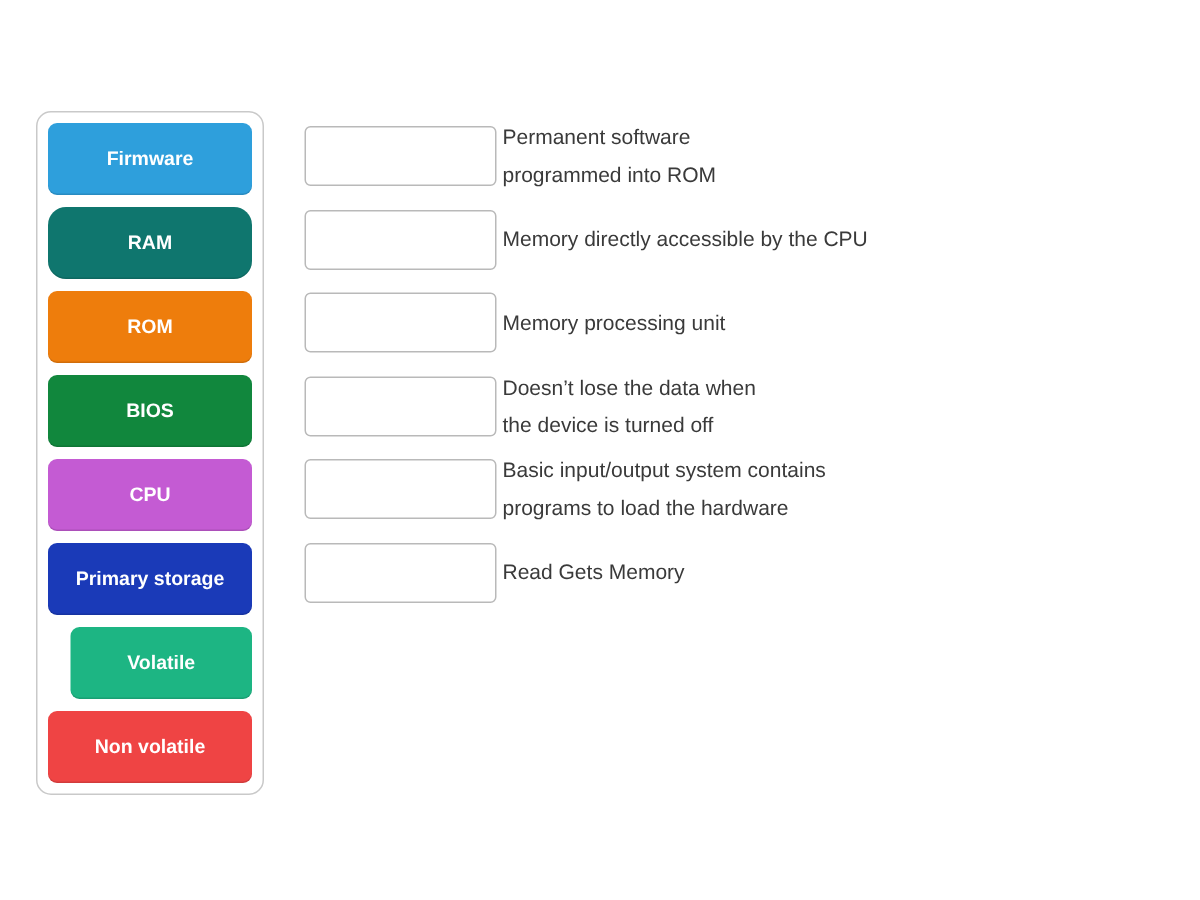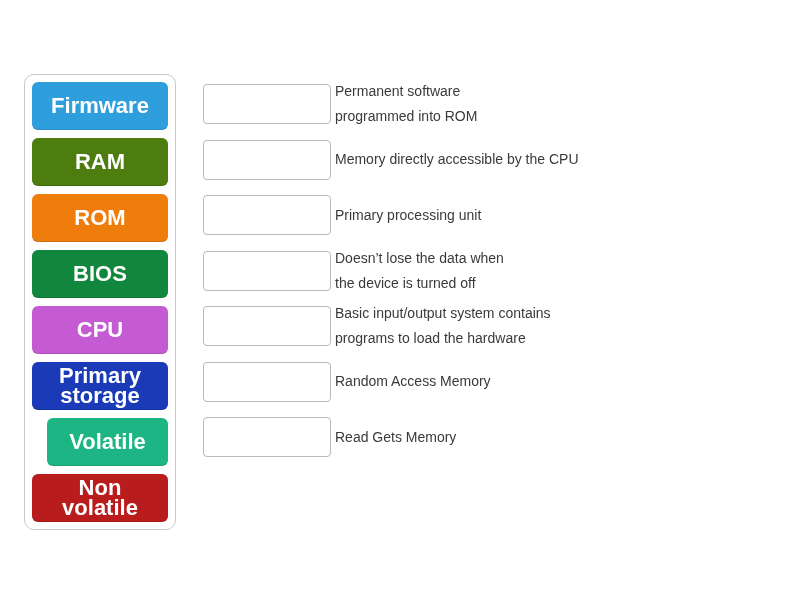--- a/index.html
+++ b/index.html
@@ -29,21 +29,21 @@
   }
   .tile {
     height: 48px;
     border-radius: 6px;
     display: flex;
     align-items: center;
     justify-content: center;
     text-align: center;
     color: #ffffff;
     font-weight: 700;
-    font-size: 22px;
+    font-size: 13px;
     line-height: 20px;
     padding: 0 8px;
     cursor: pointer;
     box-shadow: inset 0 -1px 0 rgba(0,0,0,0.12);
   }
   
   .rows {
     position: absolute;
     left: 203px; top: 84px;
     display: flex;
@@ -71,56 +71,52 @@
     white-space: pre-line;
   }
 </style>
 </head>
 <body>
 
 <div class="board">
 
   <div class="tile-panel">
     <div class="tile" style="background-color: rgb(46, 159, 220);">Firmware</div>
-    <div class="tile" style="background-color: #4d7c0f;">RAM</div>
+    <div class="tile" style="background-color: #0f766e; border-radius: 12px;">RAM</div>
     <div class="tile" style="background-color: rgb(238, 125, 12);">ROM</div>
     <div class="tile" style="background-color: rgb(17, 135, 61);">BIOS</div>
     <div class="tile" style="background-color: rgb(196, 91, 211);">CPU</div>
     <div class="tile" style="background-color: rgb(26, 58, 184);">Primary storage</div>
     <div class="tile" style="background-color: rgb(29, 181, 131); margin-left: 15px;">Volatile</div>
-    <div class="tile" style="background-color: #b91c1c;">Non volatile</div>
+    <div class="tile" style="background-color: #ef4444;">Non volatile</div>
   </div>
 
   <div class="rows">
     <div class="row">
       <div class="slot"></div>
       <div class="def">Permanent software
 programmed into ROM</div>
     </div>
     <div class="row">
       <div class="slot"></div>
       <div class="def">Memory directly accessible by the CPU</div>
     </div>
     <div class="row">
       <div class="slot"></div>
-      <div class="def">Primary processing unit</div>
+      <div class="def">Memory processing unit</div>
     </div>
     <div class="row">
       <div class="slot"></div>
       <div class="def">Doesn’t lose the data when
 the device is turned off</div>
     </div>
     <div class="row">
       <div class="slot"></div>
       <div class="def">Basic input/output system contains
 programs to load the hardware</div>
     </div>
     <div class="row">
       <div class="slot"></div>
-      <div class="def">Random Access Memory</div>
-    </div>
-    <div class="row">
-      <div class="slot"></div>
       <div class="def">Read Gets Memory</div>
     </div>
   </div>
 
 </div>
 
 </body></html>

